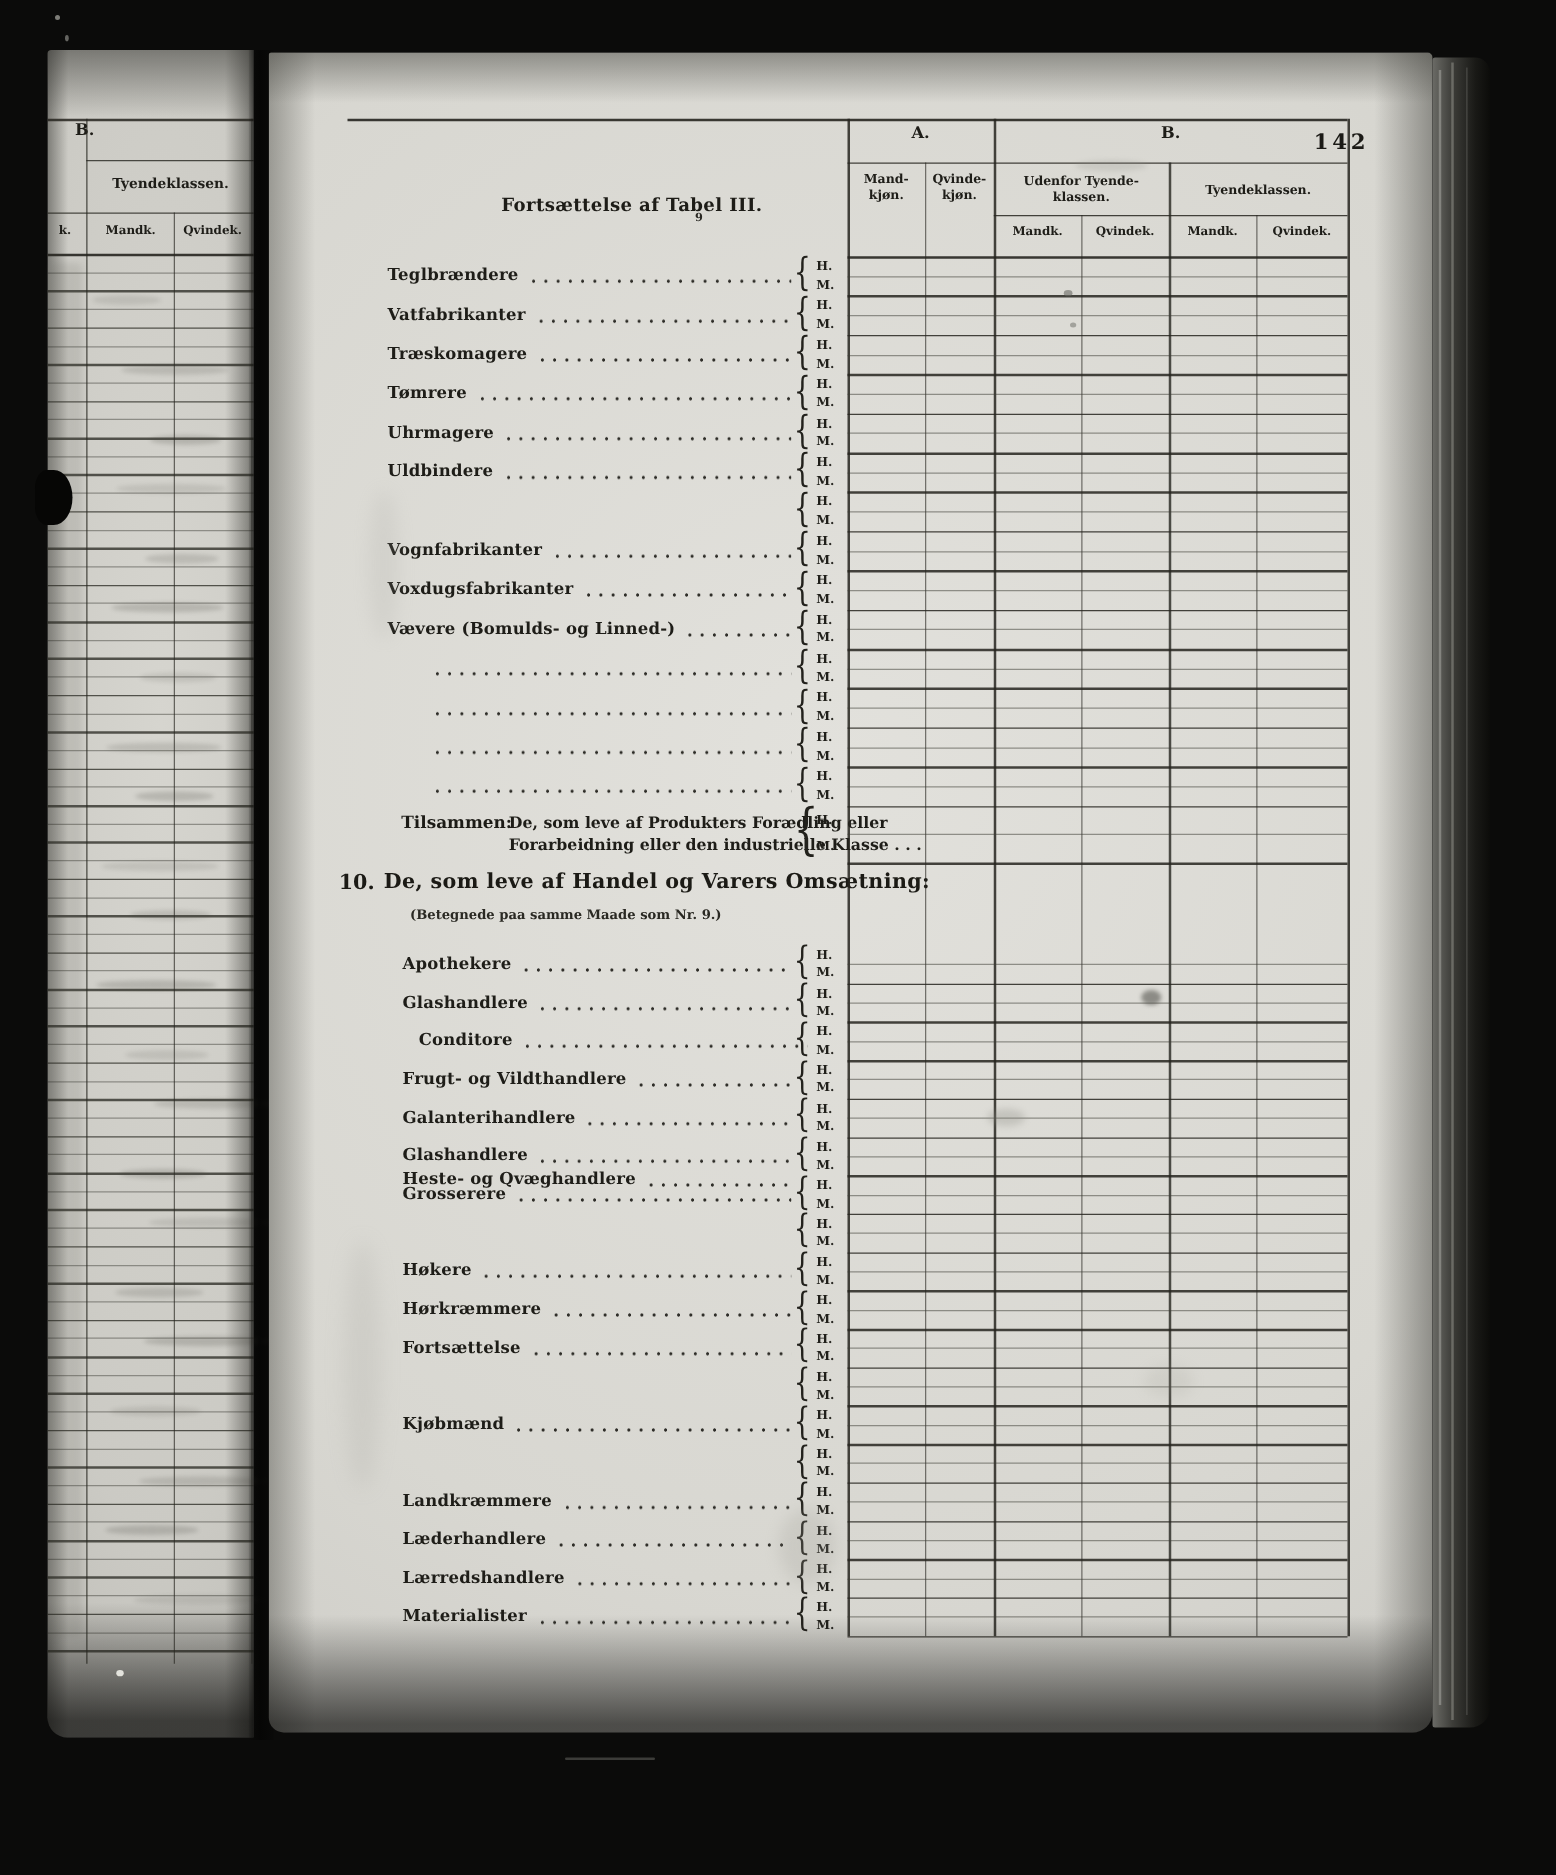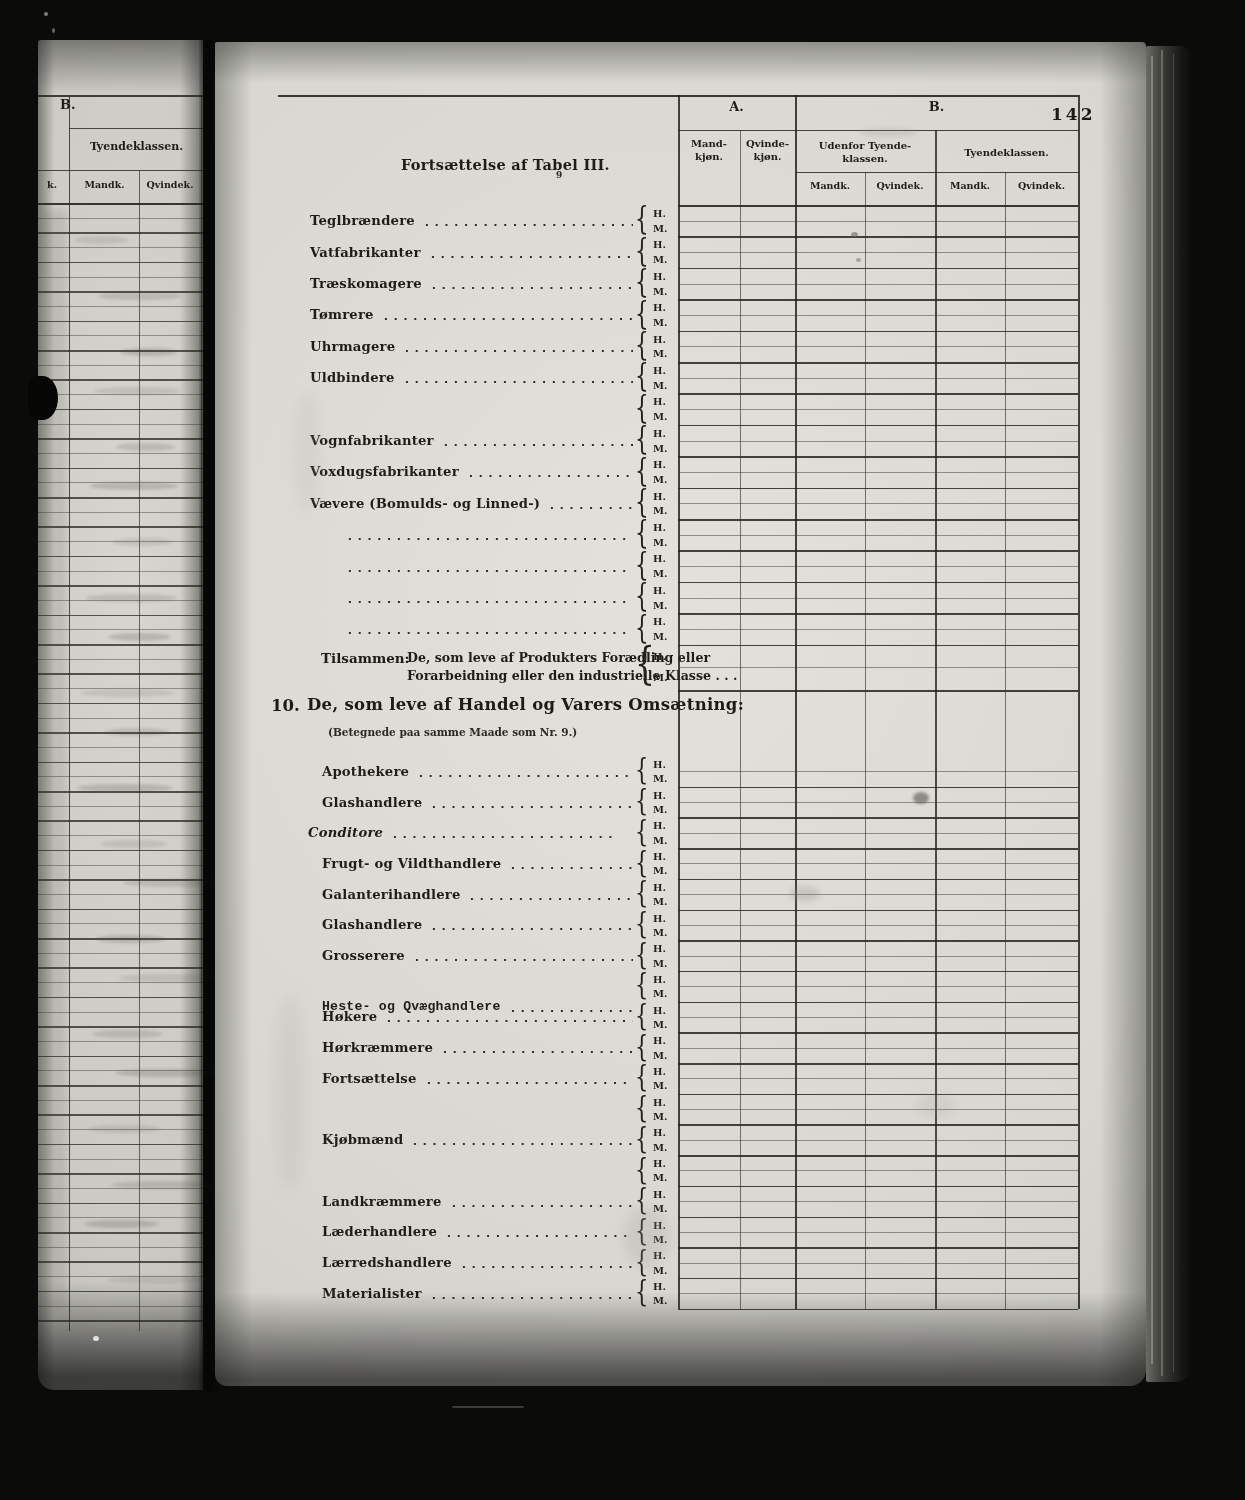--- a/index.html
+++ b/index.html
@@ -356,21 +356,21 @@
       <div class="mk" style="left: 438px; top: 760.05px; height: 15.35px; line-height: 15.35px;">M.</div>
       <div class="lblrow" style="left: 107px; top: 744.7px; width: 311px; height: 30.7px;">
         <span class="lbl">Glashandlere</span>
         <div class="leader"></div>
       </div>
       <div class="hl" style="left: 463px; top: 790.75px; width: 400px; height: 1px; opacity: 0.5; background: rgb(60, 59, 52);"></div>
       <div class="hl" style="left: 463px; top: 806.1px; width: 400px; height: 1.5px; opacity: 0.85; background: rgb(38, 37, 31);"></div>
       <div class="brace" style="left: 420px; top: 773.865px; font-size: 30.086px;">{</div>
       <div class="mk" style="left: 438px; top: 776.4px; height: 15.35px; line-height: 15.35px;">H.</div>
       <div class="mk" style="left: 438px; top: 790.75px; height: 15.35px; line-height: 15.35px;">M.</div>
-      <div class="lblrow" style="left: 93px; top: 775.4px; width: 311px; height: 30.7px; font-style: italic;">
+      <div class="lblrow" style="left: 120px; top: 775.4px; width: 311px; height: 30.7px;">
         <span class="lbl">Conditore</span>
         <div class="leader"></div>
       </div>
       <div class="hl" style="left: 463px; top: 821.45px; width: 400px; height: 1px; opacity: 0.5; background: rgb(60, 59, 52);"></div>
       <div class="hl" style="left: 463px; top: 836.8px; width: 400px; height: 1.5px; opacity: 0.85; background: rgb(38, 37, 31);"></div>
       <div class="brace" style="left: 420px; top: 804.565px; font-size: 30.086px;">{</div>
       <div class="mk" style="left: 438px; top: 807.1px; height: 15.35px; line-height: 15.35px;">H.</div>
       <div class="mk" style="left: 438px; top: 821.45px; height: 15.35px; line-height: 15.35px;">M.</div>
       <div class="lblrow" style="left: 107px; top: 806.1px; width: 311px; height: 30.7px;">
         <span class="lbl">Frugt- og Vildthandlere</span>
@@ -401,21 +401,21 @@
       <div class="mk" style="left: 438px; top: 913.55px; height: 15.35px; line-height: 15.35px;">M.</div>
       <div class="lblrow" style="left: 107px; top: 898.2px; width: 311px; height: 30.7px;">
         <span class="lbl">Grosserere</span>
         <div class="leader"></div>
       </div>
       <div class="hl" style="left: 463px; top: 944.25px; width: 400px; height: 1px; opacity: 0.5; background: rgb(60, 59, 52);"></div>
       <div class="hl" style="left: 463px; top: 959.6px; width: 400px; height: 1.5px; opacity: 0.85; background: rgb(38, 37, 31);"></div>
       <div class="brace" style="left: 420px; top: 927.365px; font-size: 30.086px;">{</div>
       <div class="mk" style="left: 438px; top: 929.9px; height: 15.35px; line-height: 15.35px;">H.</div>
       <div class="mk" style="left: 438px; top: 944.25px; height: 15.35px; line-height: 15.35px;">M.</div>
-      <div class="lblrow" style="left: 107px; top: 949px; width: 311px; height: 30.7px; font-family: Liberation Mono, monospace;">
+      <div class="lblrow" style="left: 107px; top: 886px; width: 311px; height: 30.7px;">
         <span class="lbl">Heste- og Qvæghandlere</span>
         <div class="leader"></div>
       </div>
       <div class="hl" style="left: 463px; top: 974.95px; width: 400px; height: 1px; opacity: 0.5; background: rgb(60, 59, 52);"></div>
       <div class="hl" style="left: 463px; top: 990.3px; width: 400px; height: 1.5px; opacity: 0.85; background: rgb(38, 37, 31);"></div>
       <div class="brace" style="left: 420px; top: 958.065px; font-size: 30.086px;">{</div>
       <div class="mk" style="left: 438px; top: 960.6px; height: 15.35px; line-height: 15.35px;">H.</div>
       <div class="mk" style="left: 438px; top: 974.95px; height: 15.35px; line-height: 15.35px;">M.</div>
       <div class="lblrow" style="left: 107px; top: 959.6px; width: 311px; height: 30.7px;">
         <span class="lbl">Høkere</span>

